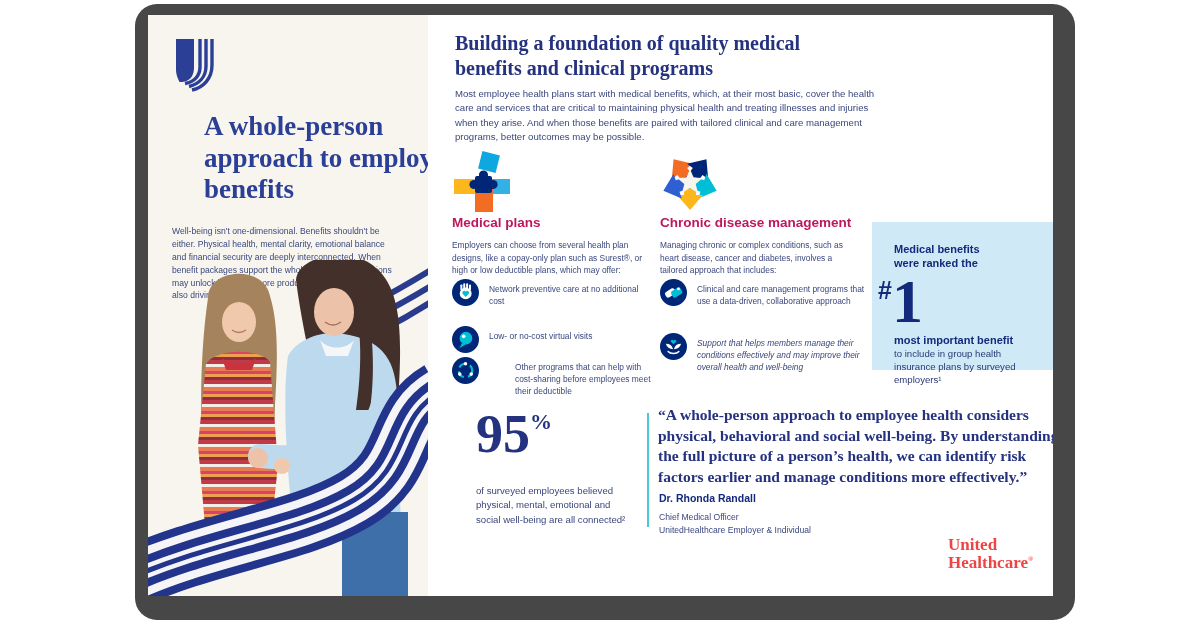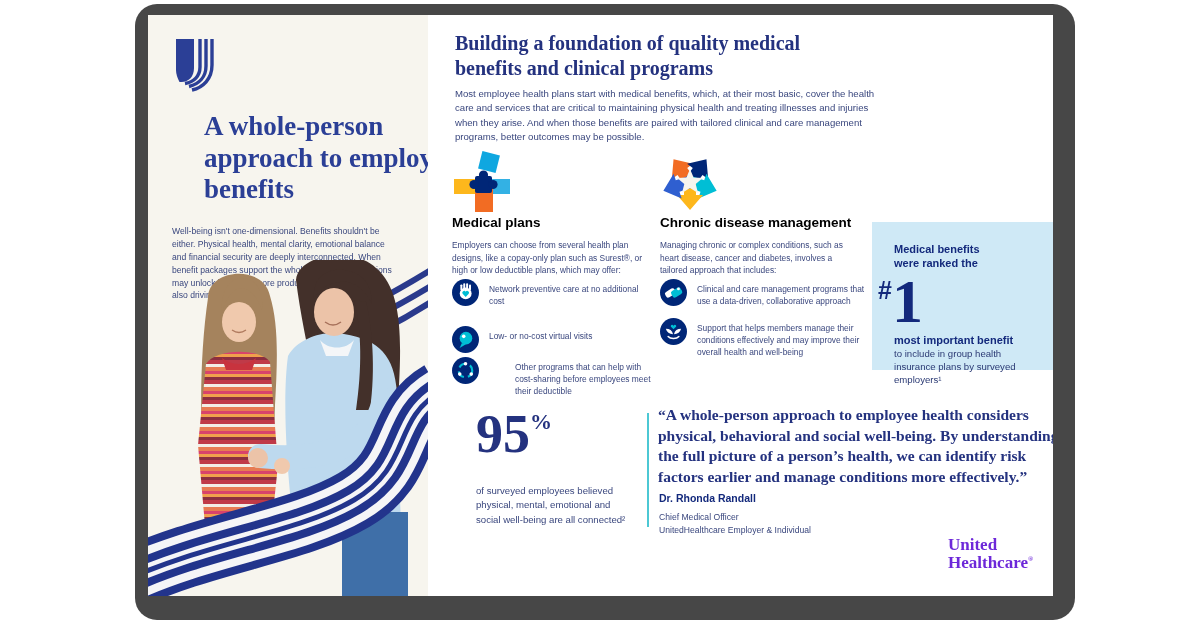--- a/index.html
+++ b/index.html
@@ -18,35 +18,35 @@
   .photo{position:absolute;left:0;top:245px;width:280px;height:336px;}
 
   .main-heading{position:absolute;left:27px;top:16px;width:400px;
     font-family:Liberation Serif, serif;font-weight:bold;font-size:20px;line-height:1.25;color:#24327f;}
   .main-intro{position:absolute;left:27px;top:72px;width:432px;
     font-size:9.6px;line-height:1.5;color:#3a477e;}
 
   .section-icon{position:absolute;width:64px;height:66px;}
   .icon-medical{left:22px;top:134px;}
   .icon-chronic{left:230px;top:134px;}
-  .section-title{position:absolute;font-size:13.5px;font-weight:bold;color:#000000;}
+  .section-title{position:absolute;font-size:13.5px;font-weight:bold;color:#be185d;}
   .t-medical{left:24px;top:200px;}
   .t-chronic{left:232px;top:200px;}
   .section-desc{position:absolute;font-size:8.4px;line-height:1.5;color:#3a477e;}
   .d-medical{left:24px;top:224px;width:192px;}
   .d-chronic{left:232px;top:224px;width:200px;}
 
   .bullet{position:absolute;display:flex;align-items:flex-start;gap:10px;}
   .bullet .b-icon{flex:0 0 27px;width:27px;height:27px;}
   .bullet .b-text{font-size:8.4px;line-height:1.45;color:#3a477e;padding-top:4px;}
   .mb0{left:24px;top:264px;width:200px;}
   .mb1{left:24px;top:311px;width:200px;}
   .mb2{left:24px;top:342px;width:205px;gap:36px;}
   .cb0{left:232px;top:264px;width:212px;}
-  .cb1{left:232px;top:303px;width:212px;}
+  .cb1{left:232px;top:318px;width:212px;font-style:italic;}
 
   .stat-box{position:absolute;left:444px;top:207px;width:152px;height:148px;background:#cfe9f6;padding-left:36px;}
   .stat-box .sb-line1{position:absolute;left:22px;top:20px;width:110px;font-size:11px;font-weight:bold;color:#13297c;line-height:1.3;}
   .stat-box .sb-rank{position:absolute;left:6px;top:48px;display:flex;align-items:flex-start;color:#13297c;}
   .stat-box .sb-hash{font-size:25px;font-weight:bold;margin-top:6px;}
   .stat-box .sb-one{font-family:"Liberation Serif",serif;font-weight:bold;font-size:62px;line-height:1;}
   .stat-box .sb-line2{position:absolute;left:22px;top:112px;width:130px;font-size:11px;font-weight:bold;color:#13297c;}
   .stat-box .sb-line3{position:absolute;left:22px;top:126px;width:125px;font-size:9.6px;line-height:1.35;color:#2b3a74;}
 
   .stat95{position:absolute;left:48px;top:392px;}
@@ -56,21 +56,21 @@
   .stat95 .v-cap{margin-top:23px;width:155px;font-size:9.6px;line-height:1.5;color:#3a477e;}
 
   .vdivider{position:absolute;left:219px;top:398px;width:2px;height:114px;background:#4cc8d4;}
 
   .quote{position:absolute;left:230px;top:390px;width:404px;
     font-family:"Liberation Serif",serif;font-weight:bold;font-size:15.5px;line-height:1.33;color:#24327f;}
   .q-author{position:absolute;left:231px;top:477px;font-size:10.5px;font-weight:bold;color:#13297c;}
   .q-role{position:absolute;left:231px;top:496px;font-size:8.6px;line-height:1.5;color:#3a477e;}
 
   .wordmark{position:absolute;left:520px;top:521px;font-family:"Liberation Serif",serif;
-    font-size:17px;line-height:1.08;color:#6d28d9;font-weight:600;}
+    font-size:17px;line-height:1.08;color:#ef4444;font-weight:600;}
   .wordmark sup{font-size:7px;}
 </style>
 </head>
 <body>
 
 <div class="stage">
   <div class="shadow-frame"></div>
 
   <div class="page">
 

